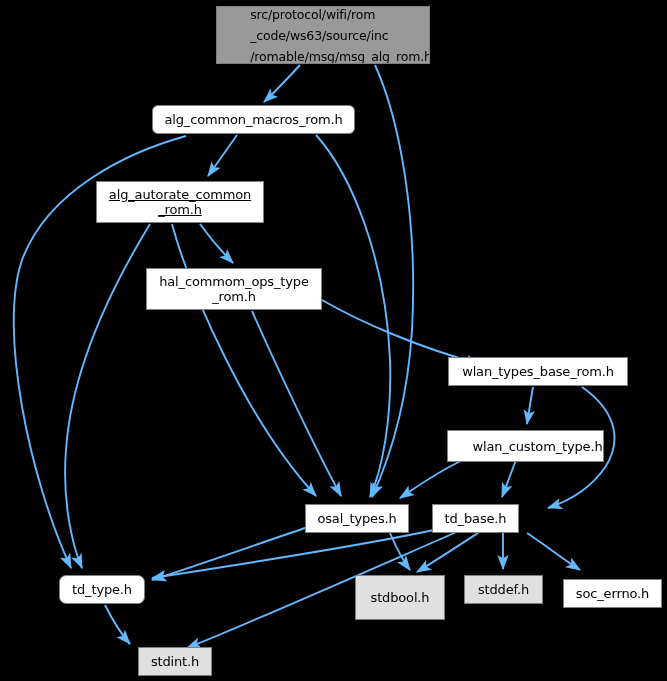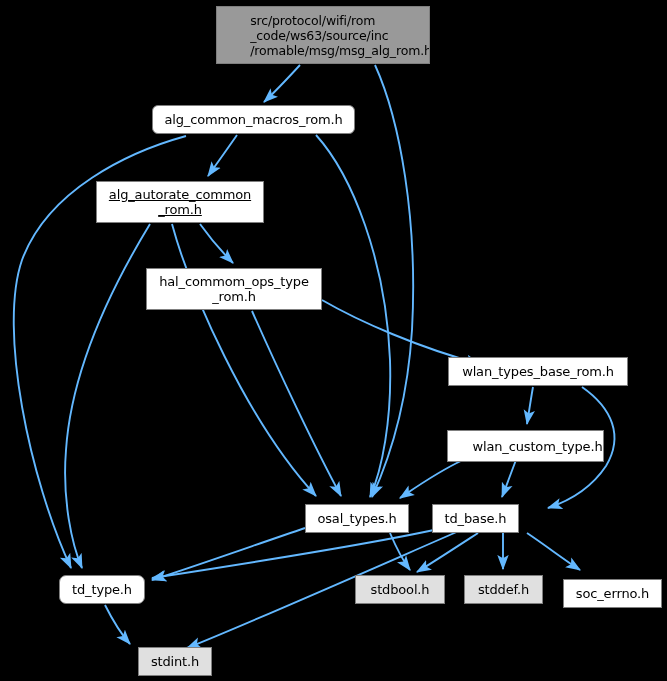--- a/index.html
+++ b/index.html
@@ -38,21 +38,21 @@
     white-space: pre;
     overflow: hidden;
   }
   .node-white { background: #ffffff; }
   .node-gray  { background: #e0e0e0; }
   .node-root  { background: #999999; }
   .node-root .node-label {
     text-align: left;
     padding-left: 12px;
     font-size: 12.5px;
-    line-height: 15px;
+    line-height: 21px;
     margin-left: 24px;
   }
   .node-label {
     display: block;
     width: 100%;
   }
 </style>
 </head>
 <body>
 
@@ -119,19 +119,19 @@
       <div class="node-box node-white" style="left: 152px; top: 105px; width: 203px; height: 29px; border-radius: 6px;"><span class="node-label">alg_common_macros_rom.h</span></div>
       <div class="node-box node-white" style="left: 96px; top: 181px; width: 168px; height: 42px; text-decoration: underline;"><span class="node-label">alg_autorate_common
 _rom.h</span></div>
       <div class="node-box node-white" style="left: 146px; top: 268px; width: 176px; height: 42px;"><span class="node-label">hal_commom_ops_type
 _rom.h</span></div>
       <div class="node-box node-white" style="left: 448px; top: 357px; width: 180px; height: 29px;"><span class="node-label">wlan_types_base_rom.h</span></div>
       <div class="node-box node-white" style="left: 447px; top: 430px; width: 157px; height: 32px; padding-left: 24px;"><span class="node-label">wlan_custom_type.h</span></div>
       <div class="node-box node-white" style="left: 305px; top: 504px; width: 104px; height: 29px;"><span class="node-label">osal_types.h</span></div>
       <div class="node-box node-white" style="left: 432px; top: 504px; width: 87px; height: 29px;"><span class="node-label">td_base.h</span></div>
       <div class="node-box node-white" style="left: 59px; top: 575px; width: 86px; height: 29px; border-radius: 7px;"><span class="node-label">td_type.h</span></div>
-      <div class="node-box node-gray" style="left: 355px; top: 575px; width: 90px; height: 29px;"><span class="node-label">stdbool.h</span></div>
+      <div class="node-box node-gray" style="left: 355px; top: 575px; width: 90px; height: 45px;"><span class="node-label">stdbool.h</span></div>
       <div class="node-box node-gray" style="left: 464px; top: 575px; width: 79px; height: 29px;"><span class="node-label">stddef.h</span></div>
       <div class="node-box node-white" style="left: 563px; top: 579px; width: 99px; height: 29px;"><span class="node-label">soc_errno.h</span></div>
       <div class="node-box node-gray" style="left: 106px; top: 647px; width: 74px; height: 29px; margin-left: 32px;"><span class="node-label">stdint.h</span></div>
     </div>
 
 </div>
 
 </body></html>

